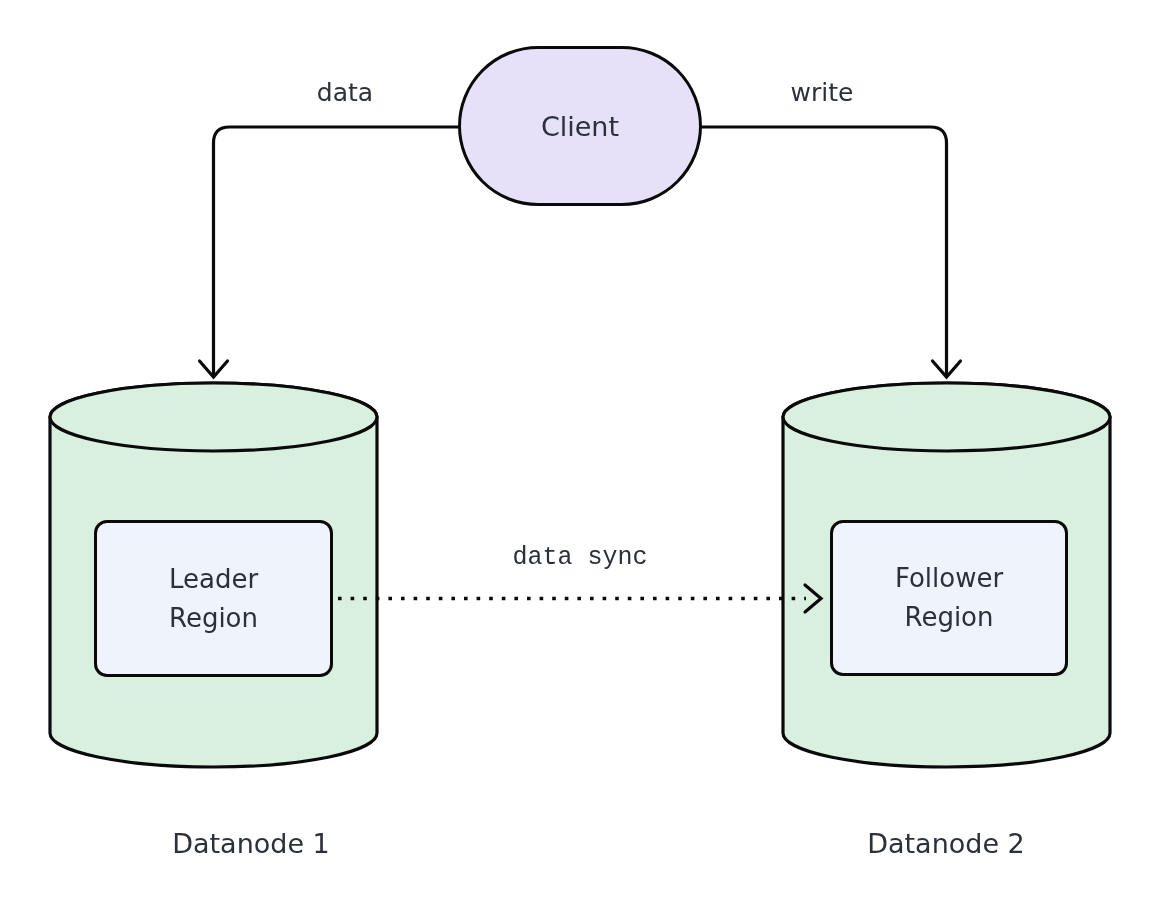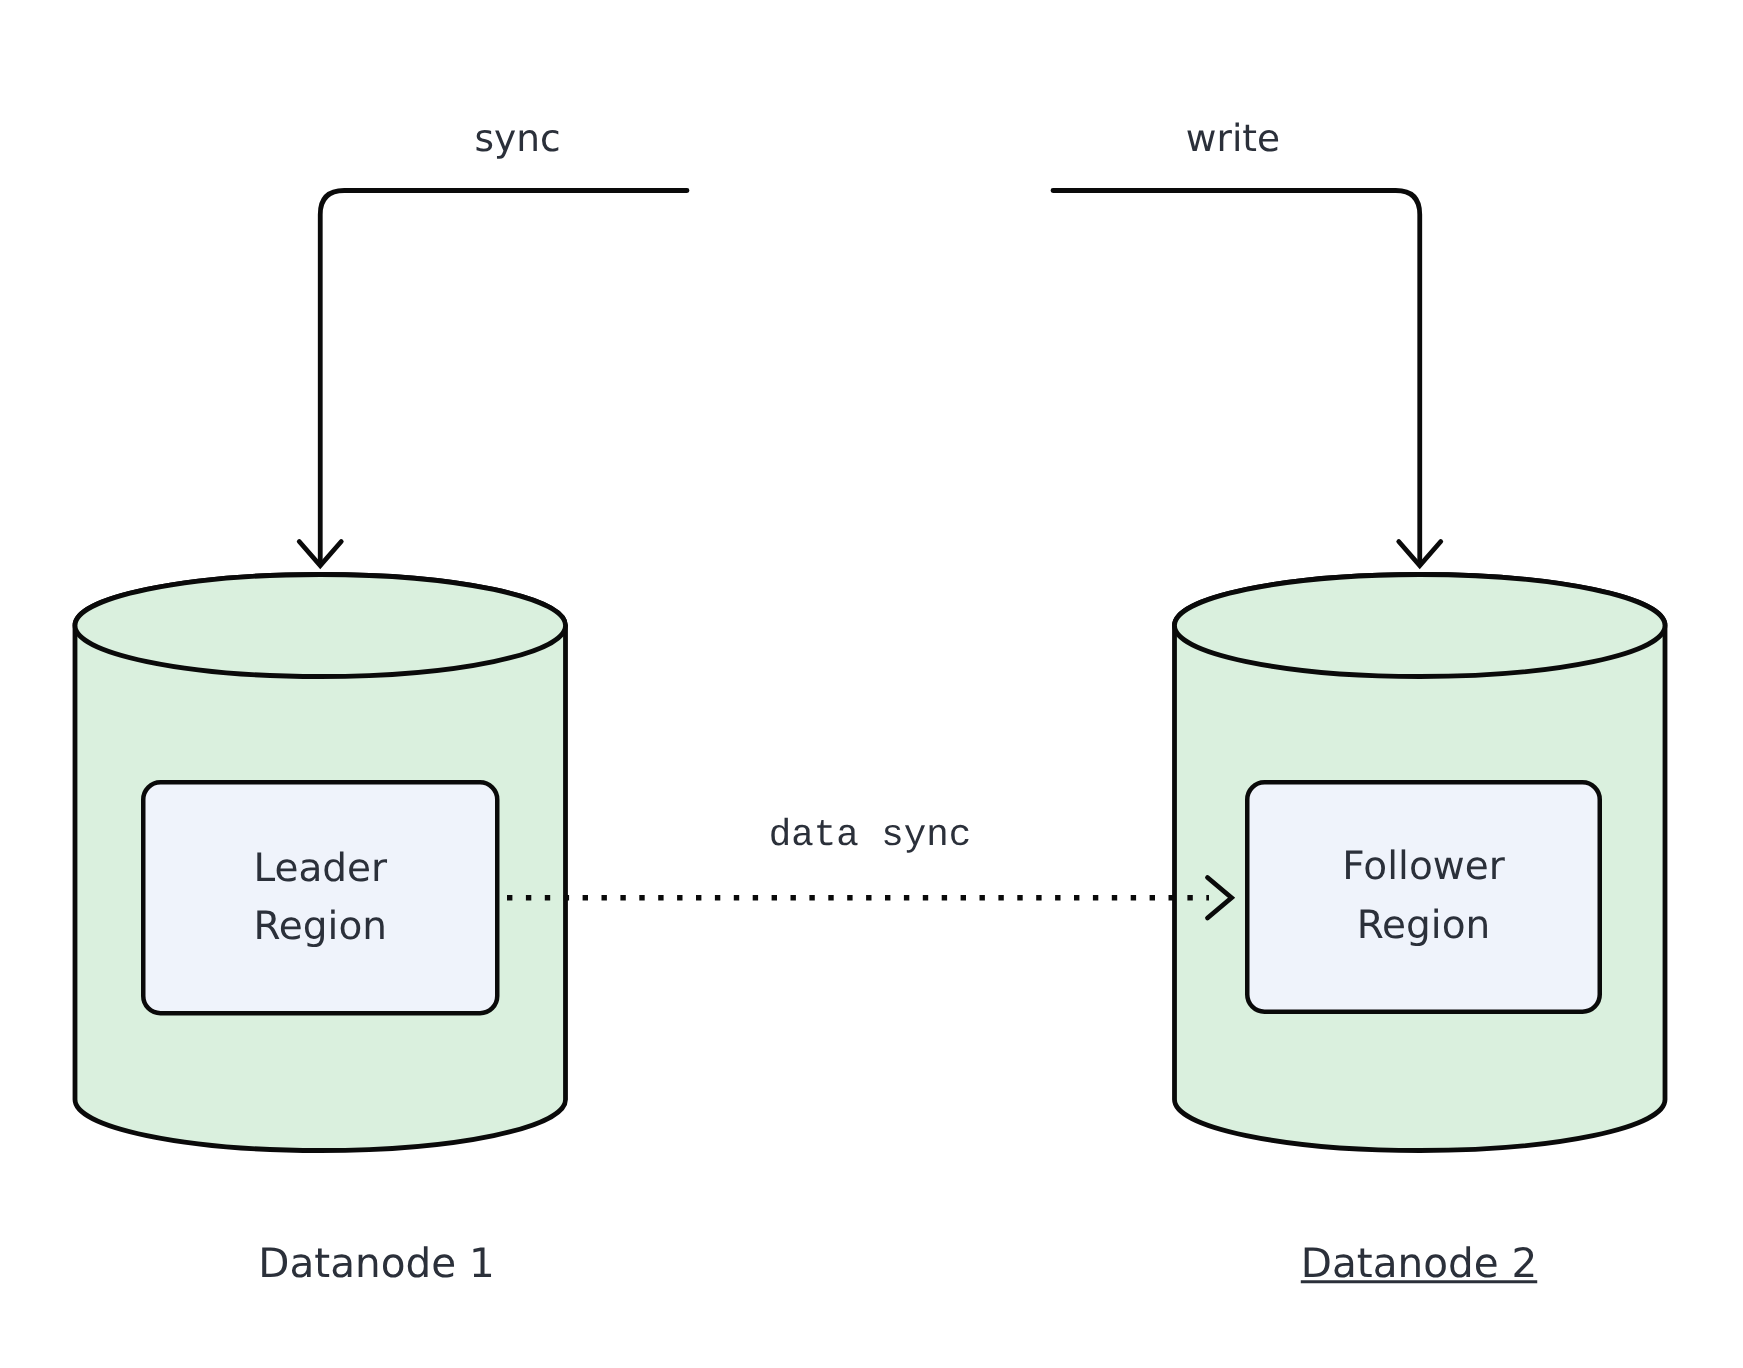--- a/index.html
+++ b/index.html
@@ -57,21 +57,21 @@
     white-space: nowrap;
     background: var(--background);
     padding: 0 4px;
   }
   .edge-label { font-size: 25px; }
   .node-label { font-size: 27px; }
   .label-write     { left: 345px; top: 92px; }
   .label-read      { left: 822px; top: 92px; }
   .label-datasync  { left: 580px; top: 557px; font-family: Liberation Mono, monospace; }
   .label-datanode1 { left: 215px; top: 843px; margin-left: 36px; }
-  .label-datanode2 { left: 946px; top: 843px; text-decoration: underline; }
+  .label-datanode2 { left: 946px; top: 843px; }
 </style>
 </head>
 <body>
 
 <div class="canvas">
 
   <svg class="edges-layer" width="1162" height="912" viewBox="0 0 1162 912" xmlns="http://www.w3.org/2000/svg">
 
     <g>
       <path d="M 50 417 A 163.5 34 0 0 1 377 417 L 377 733 A 163.5 34 0 0 1 50 733 Z" style="fill:var(--cylinder-fill); stroke:var(--stroke); stroke-width:3.2;"></path>
@@ -92,29 +92,32 @@
       <path d="M 702 127 L 930.5 127 Q 946.5 127 946.5 143 L 946.5 374"></path>
       <polyline points="932.5,361 946.5,377 960.5,361"></polyline>
     </g>
 
     <g style="stroke:var(--stroke); fill:none;">
       <path d="M 338 598.5 L 806 598.5" style="stroke-width:3.6; stroke-dasharray:3.6 9;"></path>
       <polyline points="805,585 821,598.5 805,612" style="stroke-width:3.2; stroke-linecap:round;"></polyline>
     </g>
   </svg>
 
+  <div class="node-client">
+    <span>Client</span>
+  </div>
 
   <div class="region-box region-leader">
     <span class="region-label">Leader Region</span>
   </div>
 
   <div class="region-box region-follower">
     <span class="region-label">Follower Region</span>
   </div>
 
-  <div class="edge-label label-write">sync</div>
+  <div class="edge-label label-write">data</div>
   <div class="edge-label label-read">write</div>
   <div class="edge-label label-datasync">data sync</div>
 
   <div class="node-label label-datanode1">Datanode 1</div>
   <div class="node-label label-datanode2">Datanode 2</div>
 
 </div>
 
 </body></html>

